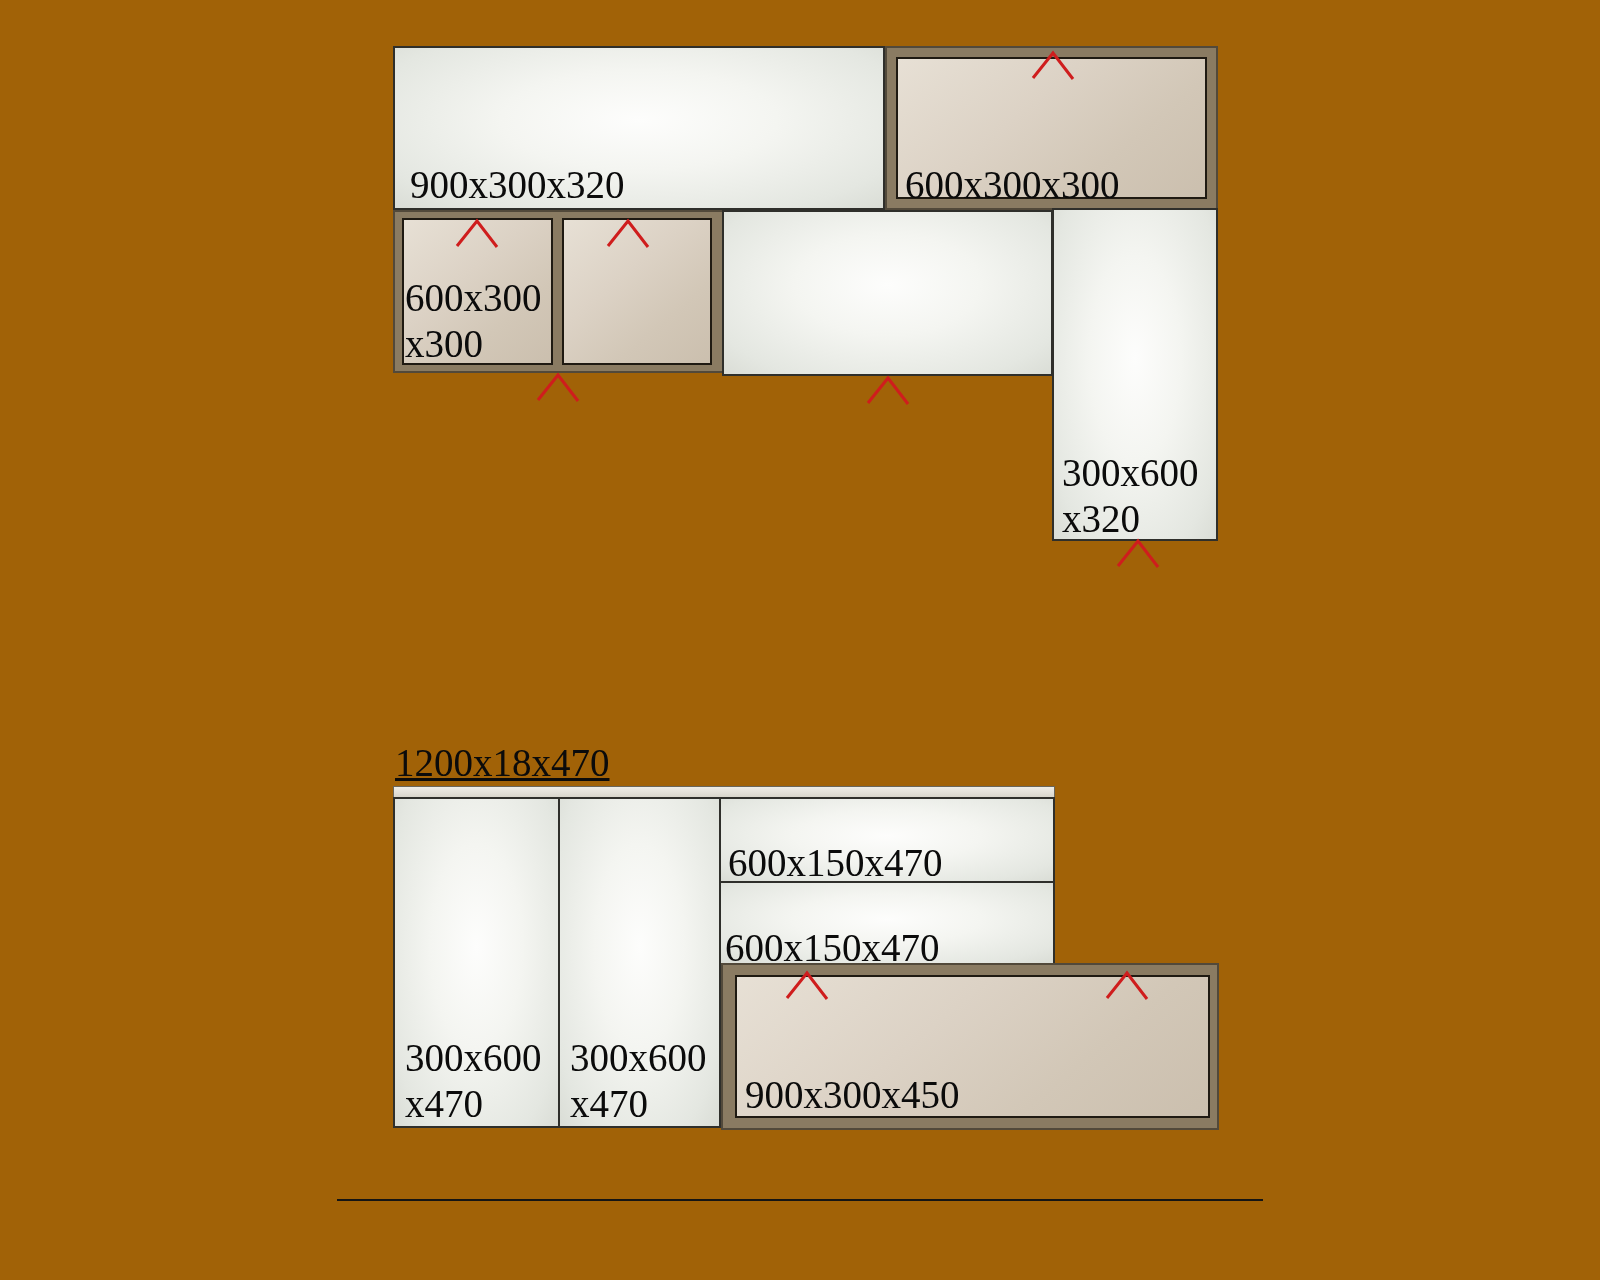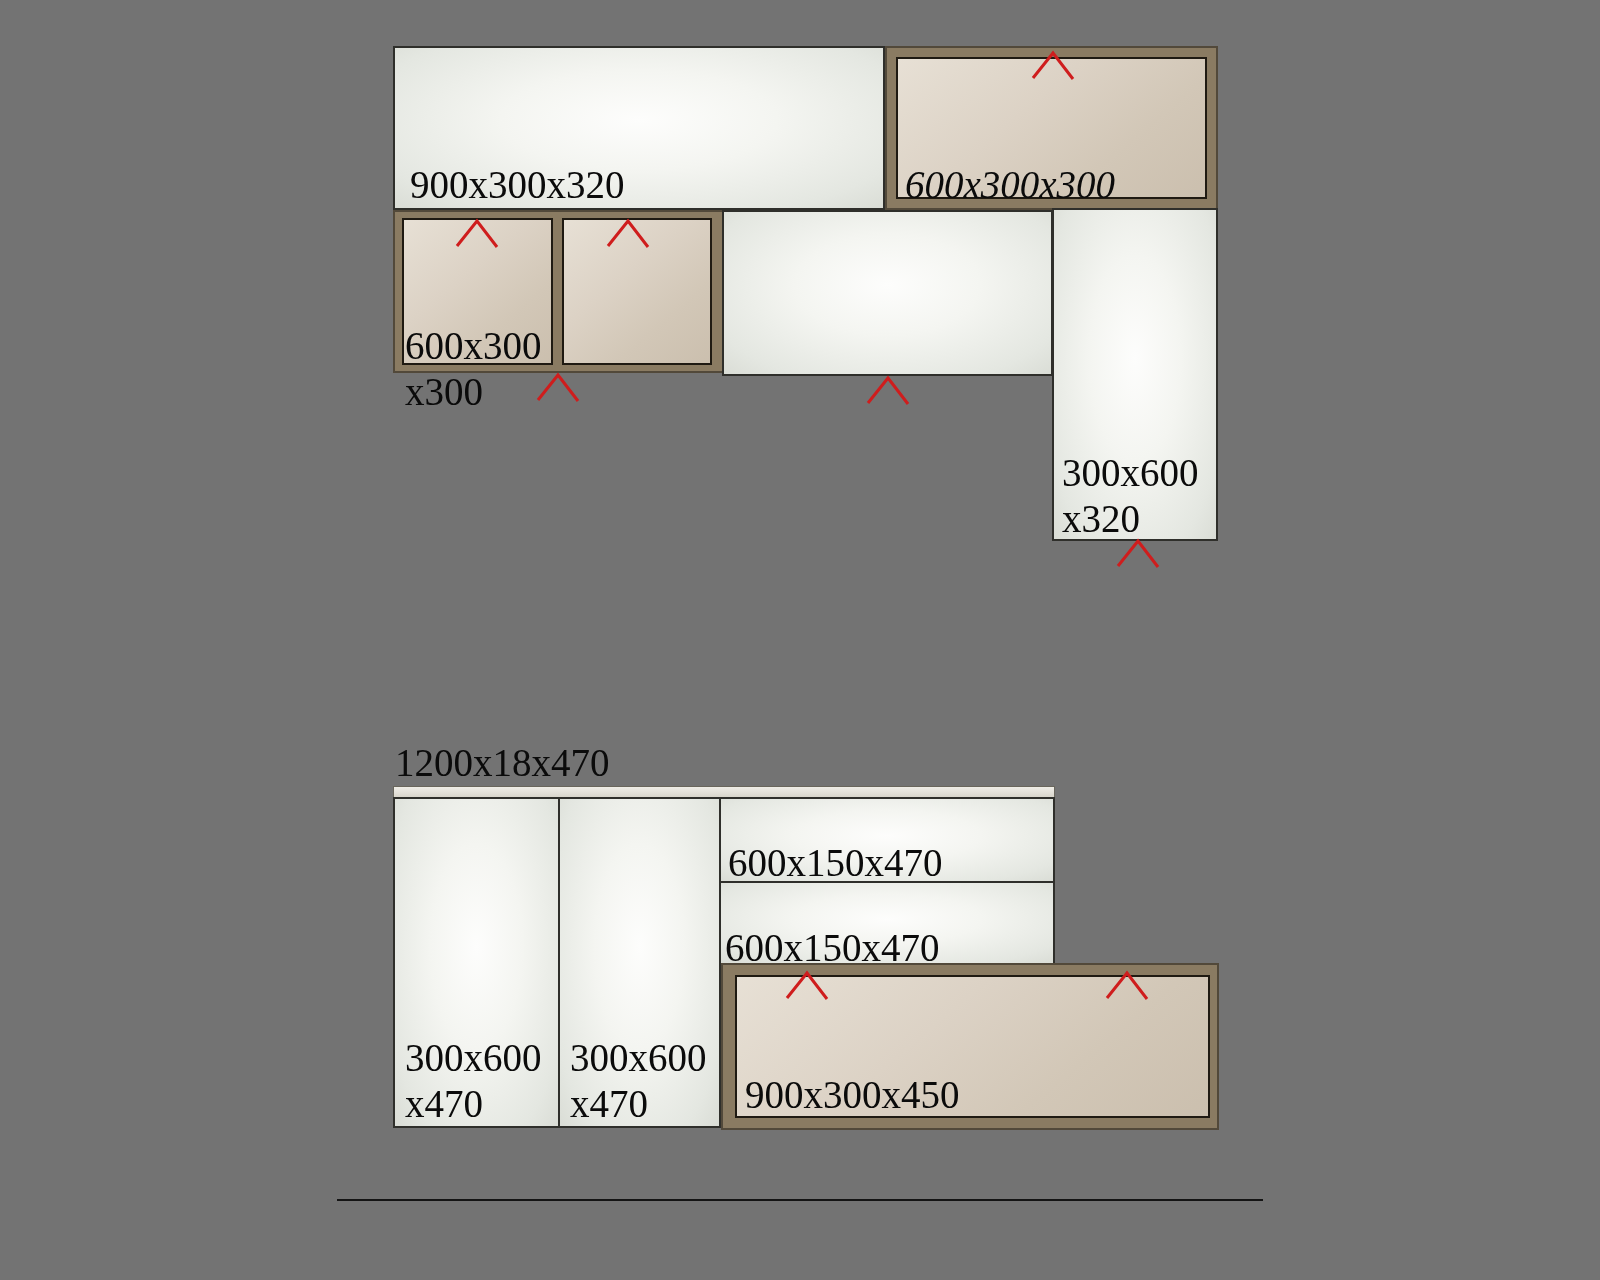--- a/index.html
+++ b/index.html
@@ -1,17 +1,17 @@
 <!DOCTYPE html>
 <html style="--arrow_red: #cf1d1d; --frame_brown: #8a7b62; --frame_edge: #52493a; --door_tan: #d6cbbc; --panel_light: #eef0eb; --text_black: #0b0b0b;"><head>
 <meta charset="utf-8">
 <style>
   html,body { margin:0; padding:0; background:#ffffff; }
   #canvas {
-    position:relative; width:1600px; height:1280px; background:#737373;
+    position:relative; width:1600px; height:1280px; background:#a16207;
     overflow:hidden; font-family:"Liberation Serif", serif;
   }
   
   .light-panel {
     position:absolute; box-sizing:border-box;
     border:2px solid #2f2f2b;
     background: radial-gradient(ellipse at 50% 45%, #fdfdfc 0%, #f4f5f1 40%, #e4e7e1 82%, #daddd6 100%);
   }
   
   .frame-box {
@@ -41,31 +41,31 @@
 <body>
 
 <div id="canvas">
 
   <div class="light-panel" style="left:393px; top:46px; width:492px; height:164px;"></div>
   <div class="panel-label" style="left:410px; top:162px;">900x300x320</div>
 
   <div class="frame-box" style="left:885px; top:46px; width:333px; height:164px; padding:9px;">
     <div class="door" style="position:relative; left:0; top:0; width:100%; height:100%;"></div>
   </div>
-  <div class="panel-label" style="left:905px; top:162px;font-style:italic;">600x300x300</div>
+  <div class="panel-label" style="left:905px; top:162px;">600x300x300</div>
   <svg class="chev" style="left:1030px; top:50px;" viewBox="0 0 46 30">
     <polyline points="3,28 23,3 43,29"></polyline>
   </svg>
 
   <div class="frame-box" style="left:393px; top:210px; width:331px; height:163px;">
     <div class="door" style="left:7px; top:6px; width:151px; height:147px;"></div>
     <div class="door" style="left:167px; top:6px; width:150px; height:147px;"></div>
   </div>
   <div class="panel-label" style="left:405px; top:275px;">
-    <span style="display:block;margin-top:48px;">600x300</span>
+    <span style="display:block;">600x300</span>
     <span style="display:block;">x300</span>
   </div>
   <svg class="chev" style="left:454px; top:218px;" viewBox="0 0 46 30">
     <polyline points="3,28 23,3 43,29"></polyline>
   </svg>
   <svg class="chev" style="left:605px; top:218px;" viewBox="0 0 46 30">
     <polyline points="3,28 23,3 43,29"></polyline>
   </svg>
   <svg class="chev" style="left:535px; top:372px;" viewBox="0 0 46 30">
     <polyline points="3,28 23,3 43,29"></polyline>
@@ -78,21 +78,21 @@
 
   <div class="light-panel" style="left:1052px; top:208px; width:166px; height:333px;"></div>
   <div class="panel-label" style="left:1062px; top:450px;">
     <span style="display:block;">300x600</span>
     <span style="display:block;">x320</span>
   </div>
   <svg class="chev" style="left:1115px; top:538px;" viewBox="0 0 46 30">
     <polyline points="3,28 23,3 43,29"></polyline>
   </svg>
 
-  <div class="panel-label" style="left:395px; top:740px;">1200x18x470</div>
+  <div class="panel-label" style="left:395px; top:740px;text-decoration:underline;">1200x18x470</div>
 
   <div class="worktop-strip" style="left:393px; top:786px; width:662px; height:13px;"></div>
 
   <div class="light-panel" style="left:393px; top:797px; width:167px; height:331px;"></div>
   <div class="panel-label" style="left:405px; top:1035px;">
     <span style="display:block;">300x600</span>
     <span style="display:block;">x470</span>
   </div>
 
   <div class="light-panel" style="left:558px; top:797px; width:163px; height:331px;"></div>

